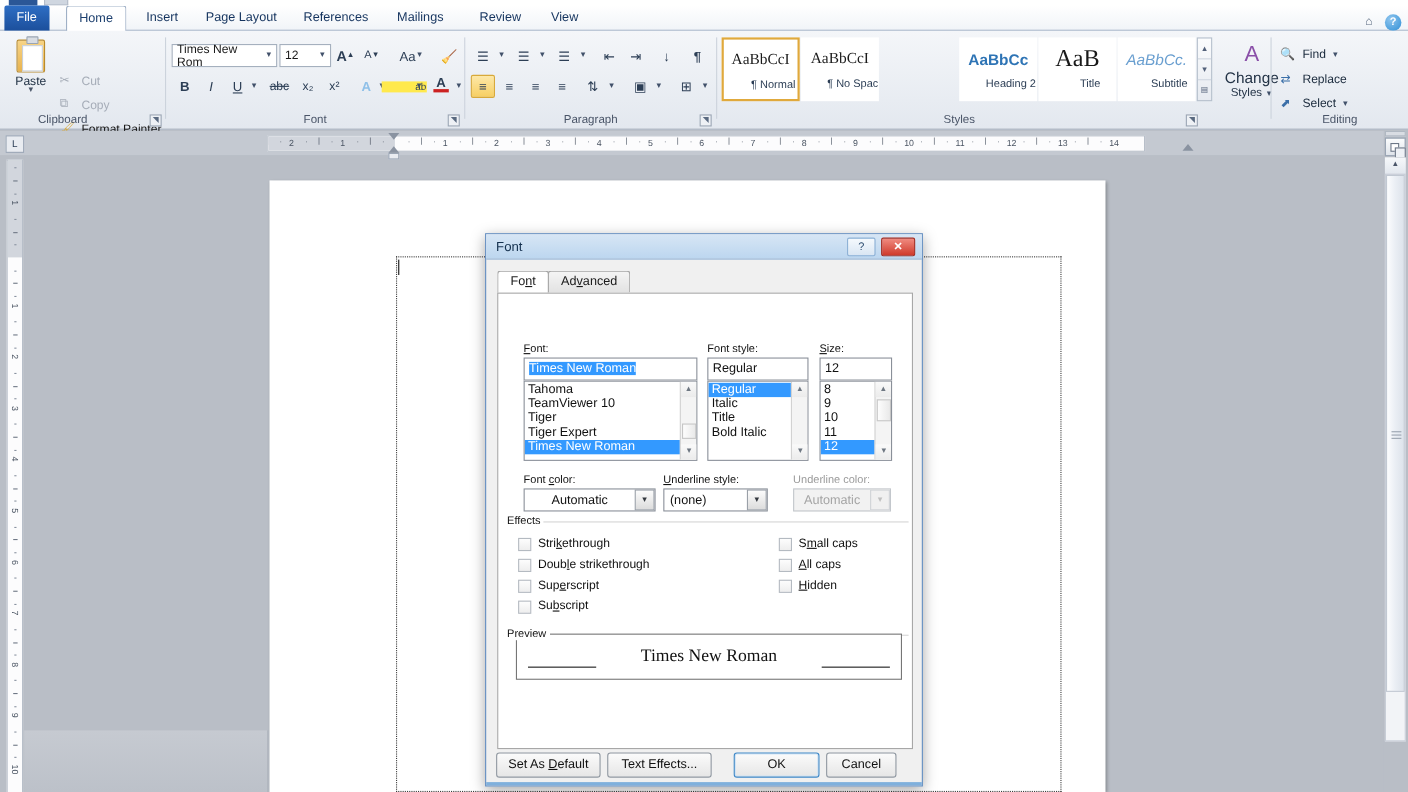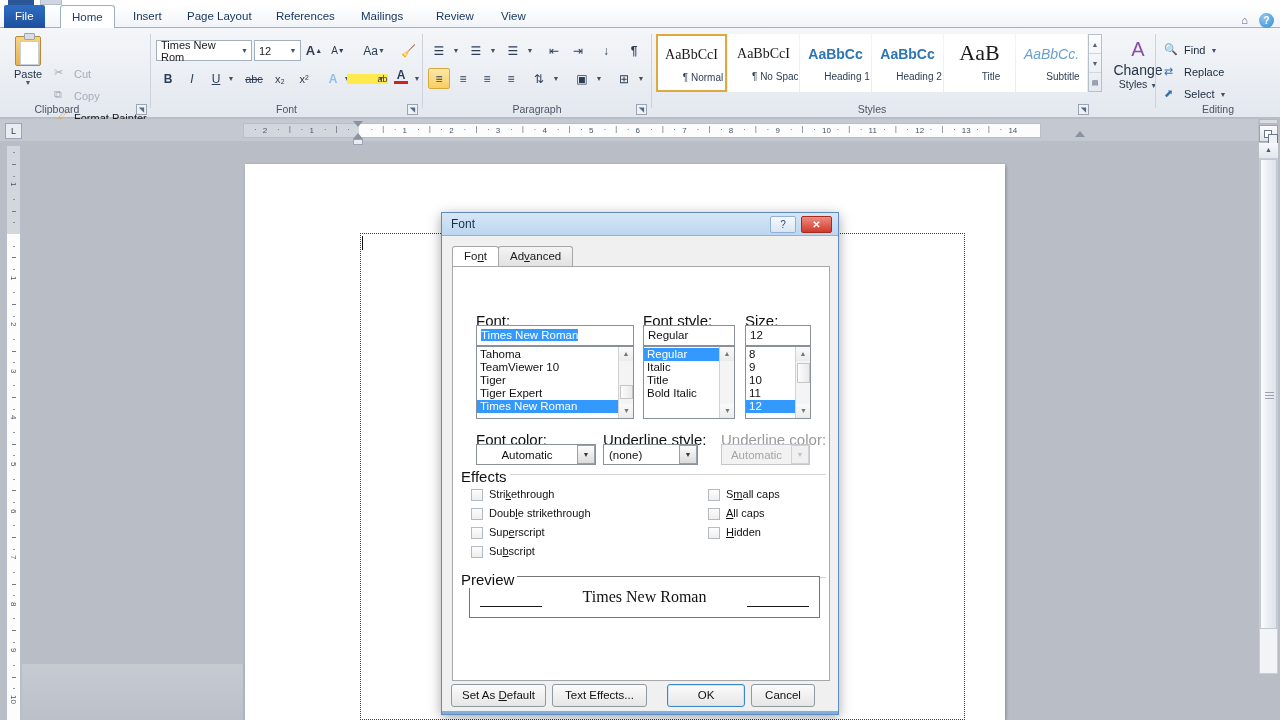--- a/index.html
+++ b/index.html
@@ -248,21 +248,21 @@
     float: left; height: 20px; line-height: 19px; padding: 0 11px;
     font-size: 11.5px; border: 1px solid #a7a7a7; border-bottom: none;
     background: linear-gradient(#f4f4f4,#e2e2e2); color: #1a1a1a;
     border-radius: 3px 3px 0 0; margin-right: -1px;
   }
   .dtab.active { background: #ffffff; border-bottom: 1px solid #ffffff; height: 21px; }
   .dlg-pane {
     position: absolute; left: 10px; top: 53px; width: 378px; height: 415px;
     background: #ffffff; border: 1px solid #a7a7a7;
   }
-  .lbl { position: absolute; font-size: 15px; color: #111111; }
+  .lbl { position: absolute; font-size: 10px; color: #111111; }
   .u { text-decoration: underline; }
   .field {
     position: absolute; background: #ffffff; border: 1px solid #8a9099;
     height: 21px; font-size: 11.5px; line-height: 19px; padding-left: 4px;
     color: #111111; overflow: hidden; white-space: nowrap;
   }
   .field .sel { background: #3399ff; color: #ffffff; }
   .listbox {
     position: absolute; background: #ffffff; border: 1px solid #8a9099;
     overflow: hidden; font-size: 11.5px;
@@ -508,24 +508,20 @@
     <div class="group-sep" style="left:651px;"></div>
 
     <div class="group" style="left:652px; width:503px;">
       <div class="style-tile sel" style="left:4px;">
         <div class="style-prev" style="font-family:'Liberation Serif',serif;">AaBbCcI</div>
         <div class="style-name">¶ Normal</div>
       </div>
       <div class="style-tile" style="left:76px;">
         <div class="style-prev" style="font-family:'Liberation Serif',serif;">AaBbCcI</div>
         <div class="style-name">¶ No Spaci...</div>
-      </div>
-      <div class="style-tile" style="left:148px;">
-        <div class="style-prev" style="color:#2e74b5; font-weight:bold;">AaBbCс</div>
-        <div class="style-name">Heading 1</div>
       </div>
       <div class="style-tile" style="left:220px;">
         <div class="style-prev" style="color:#2e74b5; font-weight:bold;">AaBbCc</div>
         <div class="style-name">Heading 2</div>
       </div>
       <div class="style-tile" style="left:292px;">
         <div class="style-prev" style="font-family:'Liberation Serif',serif; font-size:22px; line-height:36px;">AaB</div>
         <div class="style-name">Title</div>
       </div>
       <div class="style-tile" style="left:364px;">

